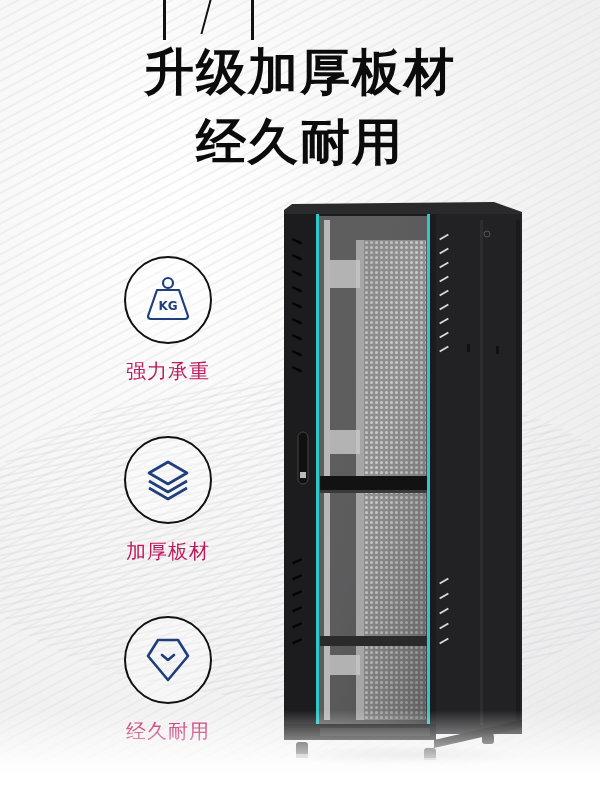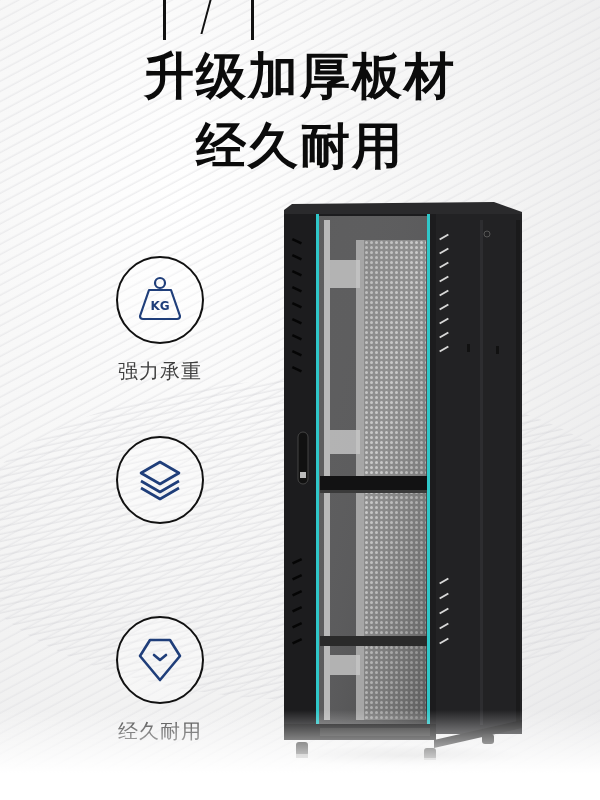--- a/index.html
+++ b/index.html
@@ -22,36 +22,36 @@
   }
   .bottom-fade {
     position: absolute; left: 0; right: 0; bottom: 0; height: 90px;
     background: linear-gradient(to bottom, rgba(255,255,255,0), #ffffff 70%);
   }
   .deco-line {
     position: absolute; top: 0; width: 3px; background: #111;
   }
   .headline {
     position: absolute; left: 0; right: 0; text-align: center;
-    font-family: Liberation Sans, sans-serif; font-weight: bold;
+    font-family: Liberation Mono, monospace; font-weight: bold;
     color: #0b0b0b; letter-spacing: 2px;
   }
   .h1 { top: 48px; font-size: 50px; line-height: 56px; }
   .h2 { top: 118px; font-size: 50px; line-height: 56px; }
 
   .feature {
-    position: absolute; left: 100px; width: 120px; text-align: center;
+    position: absolute; left: 108px; width: 120px; text-align: center;
   }
   .feature .circle {
     width: 84px; height: 84px; border: 2px solid #111; border-radius: 50%;
     margin: 0 auto; position: relative; background: rgba(255,255,255,0.35);
   }
   .feature .circle svg { position: absolute; left: 50%; top: 50%; transform: translate(-50%,-50%); }
   .feature .label {
-    margin-top: 14px; font-size: 20px; color: #404040; letter-spacing: 1px;
+    margin-top: 14px; font-size: 20px; color: #be185d; letter-spacing: 1px;
   }
 
   
   .cabinet { position: absolute; left: 284px; top: 200px; width: 240px; height: 560px; }
   .shadow {
     position: absolute; left: 285px; top: 745px; width: 240px; height: 22px;
     background: radial-gradient(ellipse at center, rgba(0,0,0,0.18), rgba(0,0,0,0) 70%);
   }
 </style>
 </head>
@@ -79,20 +79,21 @@
 </div>
 
 <div class="feature" style="top:436px;">
   <div class="circle">
     <svg width="46" height="44" viewBox="0 0 46 44">
       <path d="M23 4 L42 15 L23 26 L4 15 Z" fill="none" stroke="#1f3e7a" stroke-width="2.6" stroke-linejoin="round"></path>
       <path d="M4 23 L23 34 L42 23" fill="none" stroke="#1f3e7a" stroke-width="2.6" stroke-linejoin="round"></path>
       <path d="M4 30 L23 41 L42 30" fill="none" stroke="#1f3e7a" stroke-width="2.6" stroke-linejoin="round"></path>
     </svg>
   </div>
+  <div class="label">加厚板材</div>
 </div>
 
 <div class="feature" style="top:616px;">
   <div class="circle">
     <svg width="46" height="48" viewBox="0 0 46 48">
       <path d="M13 4 L33 4 L43 20 L23 44 L3 20 Z" fill="none" stroke="#1f3e7a" stroke-width="2.6" stroke-linejoin="round"></path>
       <path d="M17 19 L23 24 L29 19" fill="none" stroke="#1f3e7a" stroke-width="2.6" stroke-linecap="round" stroke-linejoin="round"></path>
     </svg>
   </div>
   <div class="label">经久耐用</div>

